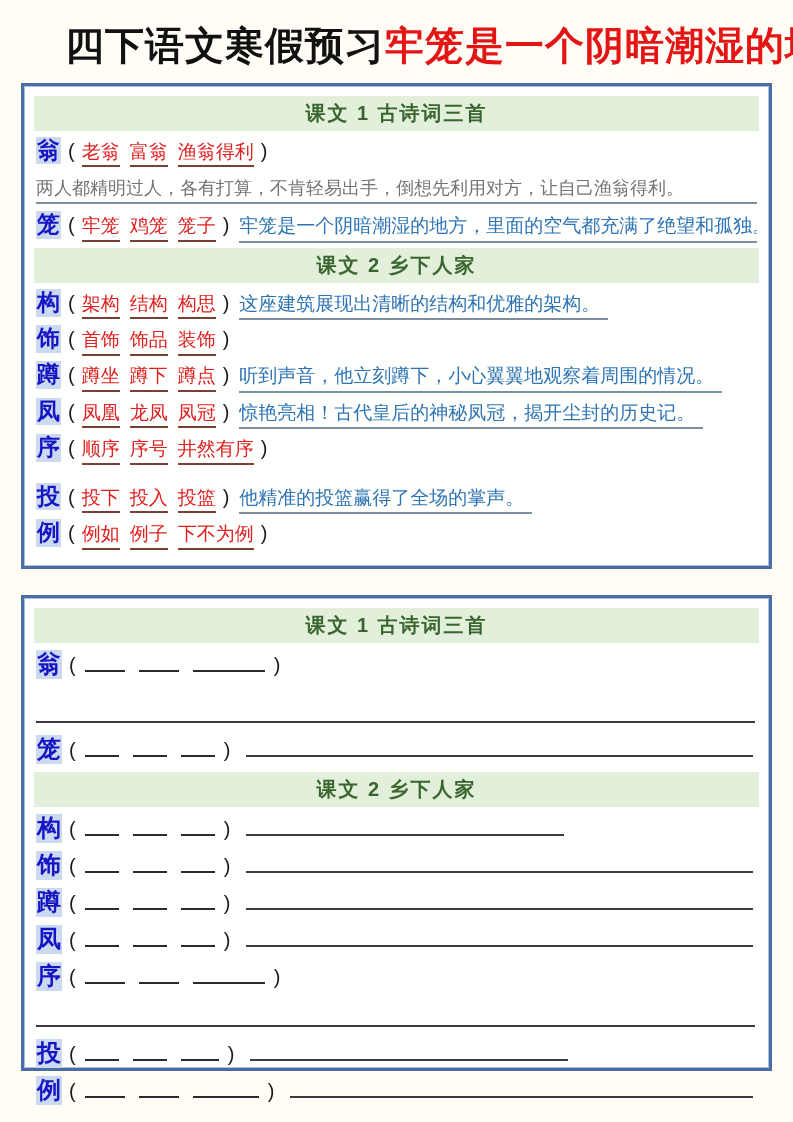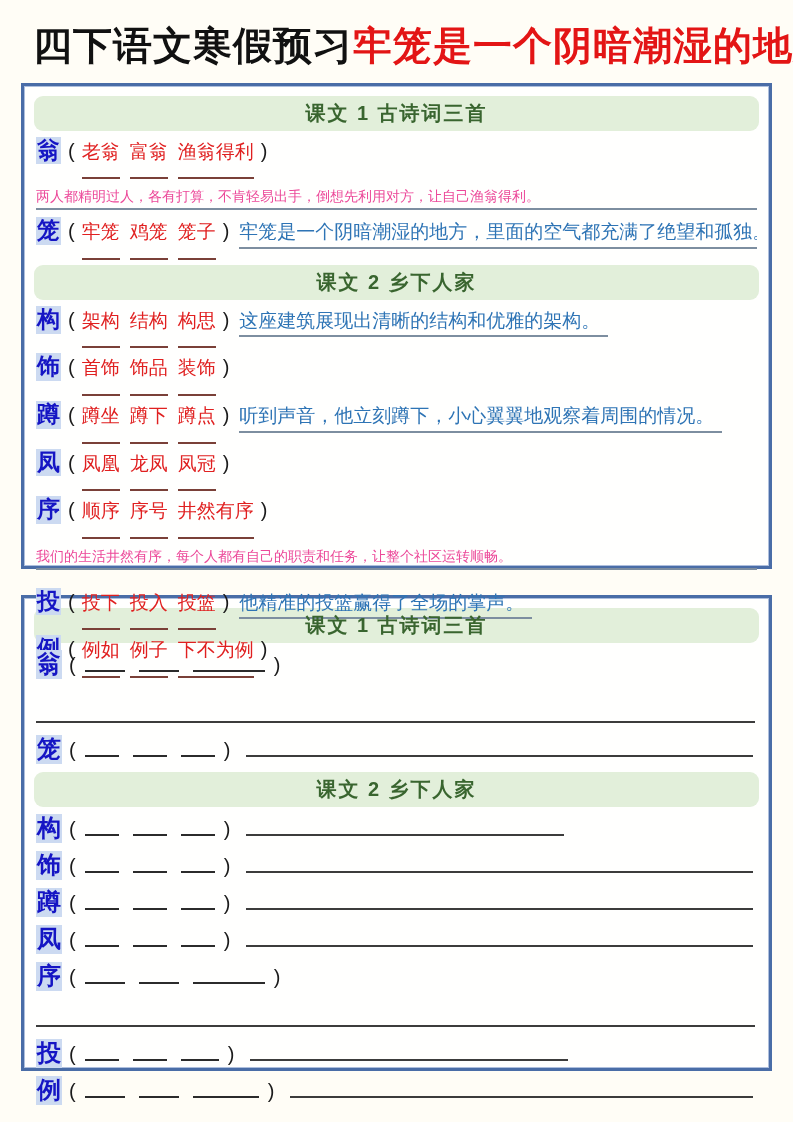--- a/index.html
+++ b/index.html
@@ -14,21 +14,21 @@
   
   .title{
     margin:6px 0 14px 12px;
     font-size:39px;
     font-weight:900;
     letter-spacing:1px;
     line-height:1.15;
     white-space:nowrap;
     font-family:"Liberation Serif","DejaVu Serif",serif;
   }
-  .title .t-black{color:#111;}
+  .title .t-black{color:#111;margin-left:32px;}
   .title .t-red{color:#e31515;}
   
   .box{
     border:3px solid #4a6da7;
     box-shadow:inset 0 0 0 1px #aebfdd;
     background:#fffffe;
     padding:8px 10px 10px 10px;
     box-sizing:border-box;
     margin-bottom:26px;
   }
@@ -36,21 +36,20 @@
   #practice-box{height:476px;}
   .sec-header{
     background:#e2efda;
     color:#39652f;
     font-weight:bold;
     font-size:20px;
     text-align:center;
     padding:4px 0;
     letter-spacing:2px;
     margin:2px 0 6px 0;
-    border-radius:9px;
   }
   
   .row{
     display:flex;
     align-items:baseline;
     margin:5px 2px;
     font-size:19px;
     line-height:1.45;
     white-space:nowrap;
   }
@@ -64,36 +63,36 @@
     line-height:1.2;
     padding:0 1px;
     margin-right:5px;
     flex:0 0 auto;
   }
   .paren{color:#1b1b1b;font-size:20px;margin:0 2px;flex:0 0 auto;}
   .word{
     color:#e02020;
     border-bottom:2px solid #7a4038;
     margin:0 5px;
-    padding-bottom:12px;
+    padding-bottom:0px;
     flex:0 0 auto;
   }
   .sentence{
     color:#2e74b5;
     border-bottom:2px solid #7d8ea0;
     margin-left:8px;
     padding:0 8px 1px 0;
     white-space:nowrap;
     overflow:hidden;
   }
   .sentence-below{
     display:block;
-    color:#ec4899;
+    color:#737373;
     border-bottom:2px solid #7d8ea0;
-    font-size:14px;
+    font-size:18px;
     margin:9px 2px 7px 2px;
     padding-bottom:2px;
     white-space:nowrap;
     overflow:hidden;
   }
   
   #practice-box .row{font-size:21px;margin:7px 2px;}
   #practice-box .head-char{font-size:24px;}
   .blank{
     display:inline-block;
@@ -171,30 +170,30 @@
         <span class="paren">)</span>
         <span class="sentence">听到声音，他立刻蹲下，小心翼翼地观察着周围的情况。</span>
       </div>
       <div class="row">
         <span class="head-char">凤</span>
         <span class="paren">(</span>
         <span class="word">凤凰</span>
         <span class="word">龙凤</span>
         <span class="word">凤冠</span>
         <span class="paren">)</span>
+        <span class="sentence">惊艳亮相！古代皇后的神秘凤冠，揭开尘封的历史记。</span>
       </div>
       <div class="row">
         <span class="head-char">序</span>
         <span class="paren">(</span>
         <span class="word">顺序</span>
         <span class="word">序号</span>
         <span class="word">井然有序</span>
         <span class="paren">)</span>
       </div>
-      <div class="sentence-below">我们的生活井然有序，每个人都有自己的职责和任务，让整个社区运转顺畅。</div>
       <div class="row gap-before">
         <span class="head-char">投</span>
         <span class="paren">(</span>
         <span class="word">投下</span>
         <span class="word">投入</span>
         <span class="word">投篮</span>
         <span class="paren">)</span>
         <span class="sentence">他精准的投篮赢得了全场的掌声。</span>
       </div>
       <div class="row">

